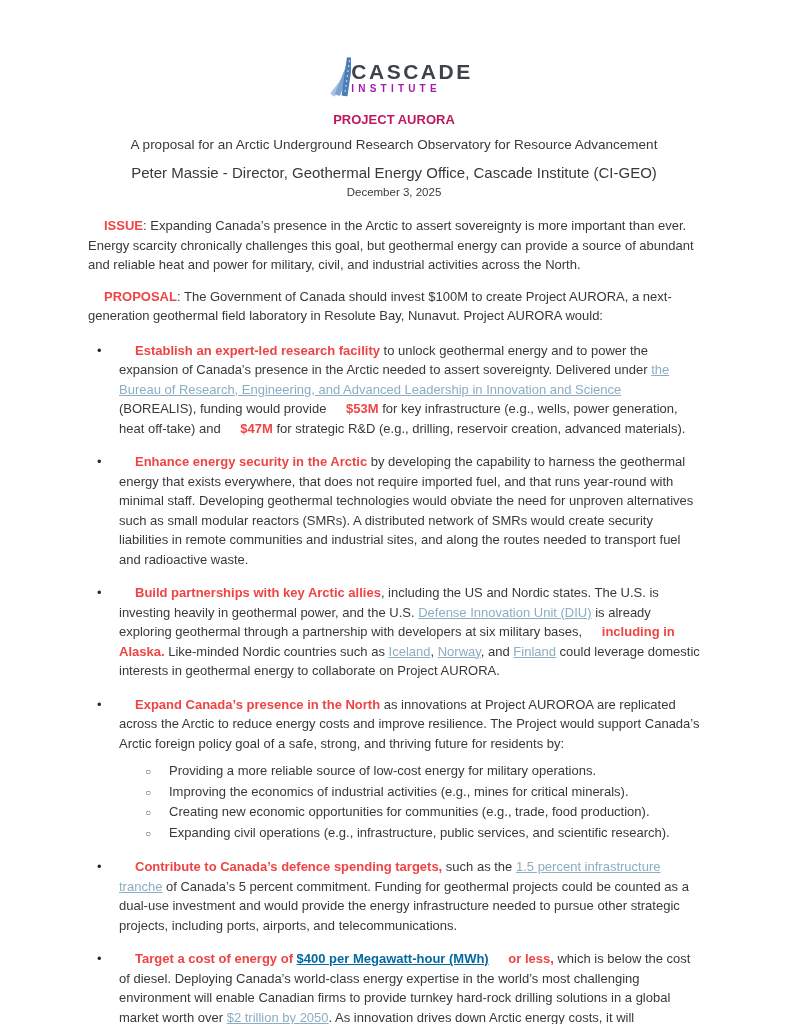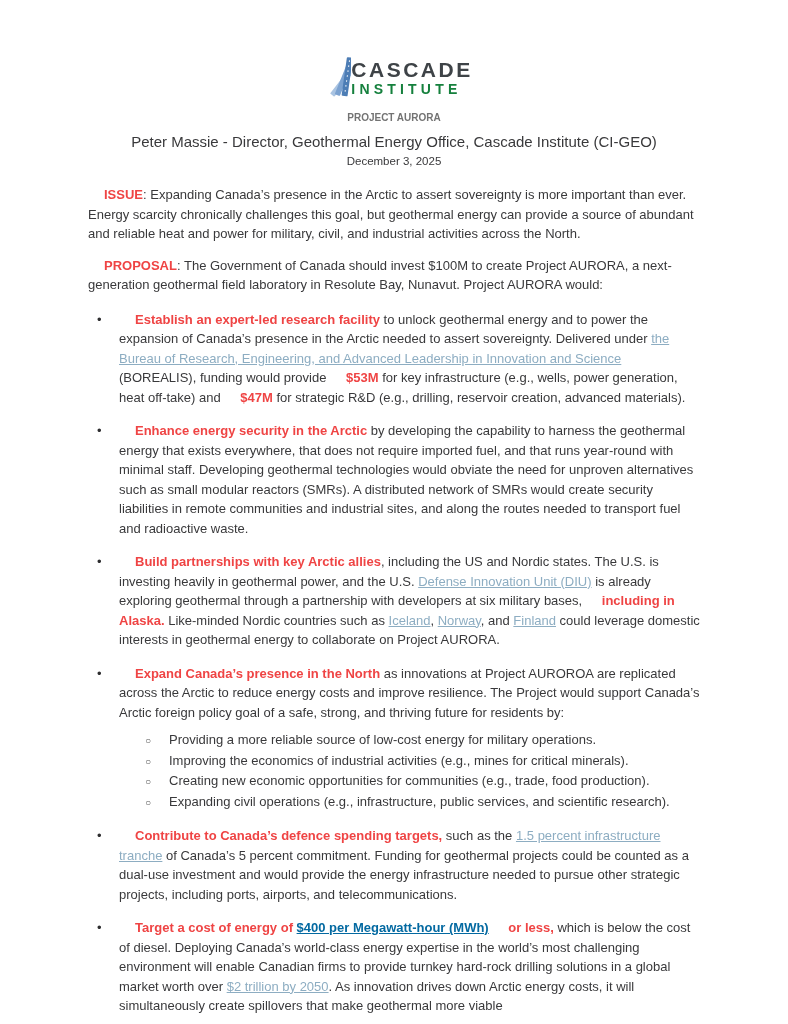--- a/index.html
+++ b/index.html
@@ -10,24 +10,24 @@
     -webkit-font-smoothing:antialiased;
   }
   .page{position:absolute;left:0;top:0;width:788px;height:1024px;background:#fff;}
   .content{width:612px;margin:0 auto;padding-top:56px;}
 
   
   .logo{display:flex;justify-content:center;align-items:center;margin-bottom:14px;}
   .logo-icon{width:36px;height:42px;flex:0 0 auto;}
   .logo-text{display:flex;flex-direction:column;line-height:1;text-align:left;}
   .logo-cascade{font-size:21px;font-weight:bold;letter-spacing:2.5px;color:#3e4347;}
-  .logo-institute{font-size:14px;font-weight:bold;letter-spacing:4.2px;color:#15803d;margin-top:2px;}
+  .logo-institute{font-size:10px;font-weight:bold;letter-spacing:4.2px;color:#a21caf;margin-top:2px;}
 
   
-  .doc-title{font-size:10px;font-weight:bold;text-align:center;margin:4px 0 10px 0;color:#737373;}
+  .doc-title{font-size:13px;font-weight:bold;text-align:center;margin:4px 0 10px 0;color:#be185d;}
   .doc-subtitle{font-size:13.5px;text-align:center;margin:0 0 12px 0;color:#39393b;}
   .doc-author{font-size:15px;text-align:center;margin:0 0 5px 0;color:#39393b;}
   .doc-date{font-size:11.5px;text-align:center;margin:0 0 18px 0;color:#39393b;}
 
   
   .para{font-size:13px;line-height:19.5px;margin:0 0 12px 0;}
   .b{font-weight:bold;color:#ef4444;margin-left:16px;}
   a.lnk{color:#8dadc2;text-decoration:underline;cursor:pointer;}
   a.lnk.bl{color:#0369a1;font-weight:bold;}
 
@@ -59,20 +59,21 @@
             <line x1="29.5" y1="4" x2="29.5" y2="38" stroke="#ffffff" stroke-width="1" stroke-dasharray="1.5 3.5" transform="rotate(8 29 40)"></line>
           </g>
         </svg>
         <div class="logo-text">
           <span class="logo-cascade">CASCADE</span>
           <span class="logo-institute">INSTITUTE</span>
         </div>
       </div>
 
       <h1 class="doc-title">PROJECT AURORA</h1>
+      <p class="doc-subtitle">A proposal for an Arctic Underground Research Observatory for Resource Advancement</p>
       <p class="doc-author">Peter Massie - Director, Geothermal Energy Office, Cascade Institute (CI-GEO)</p>
       <p class="doc-date">December 3, 2025</p>
     </header>
 
     <main>
       <div id="paragraphs">
           <p class="para"><span class="b">ISSUE</span><span>: Expanding Canada’s presence in the Arctic to assert sovereignty is more important than ever. Energy scarcity chronically challenges this goal, but geothermal energy can provide a source of abundant and reliable heat and power for military, civil, and industrial activities across the North.</span></p>
           <p class="para"><span class="b">PROPOSAL</span><span>: The Government of Canada should invest $100M to create Project AURORA, a next-generation geothermal field laboratory in Resolute Bay, Nunavut. Project AURORA would:</span></p>
         </div>
       <ul class="bullets" id="bullets">

